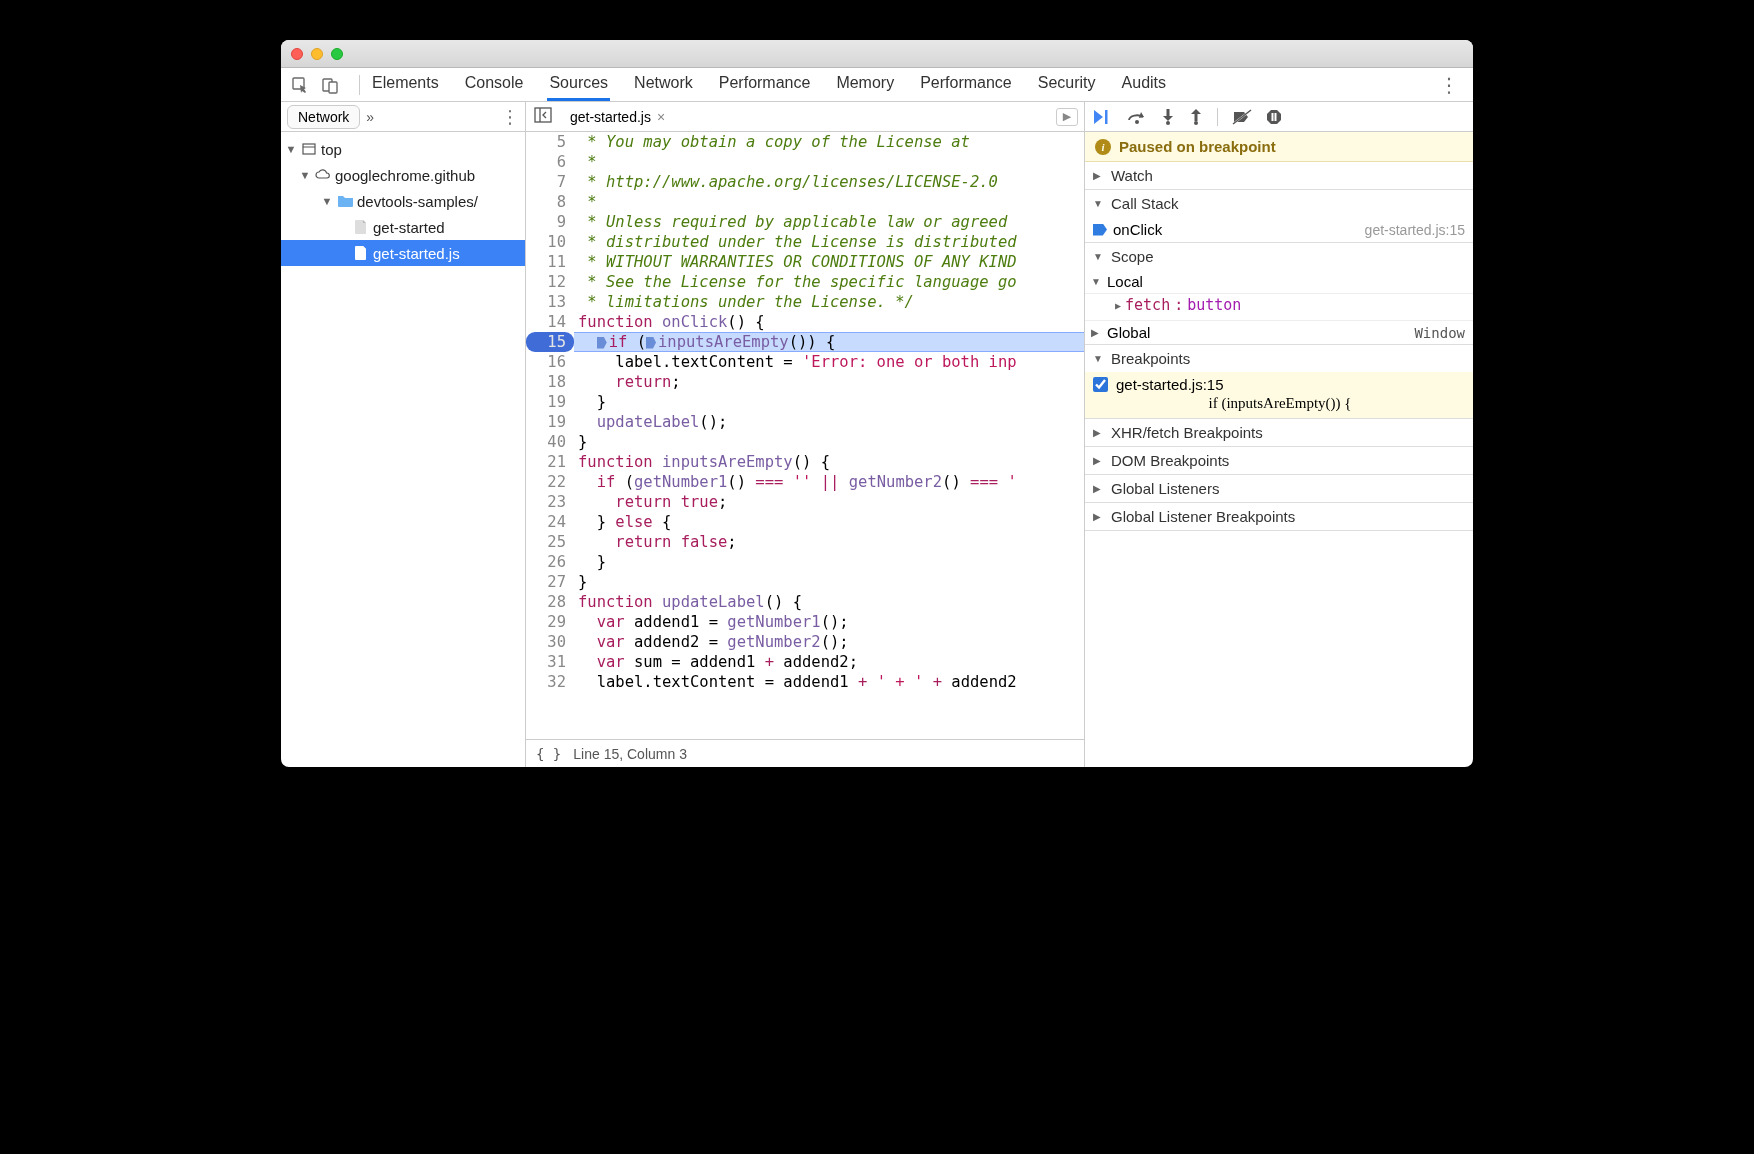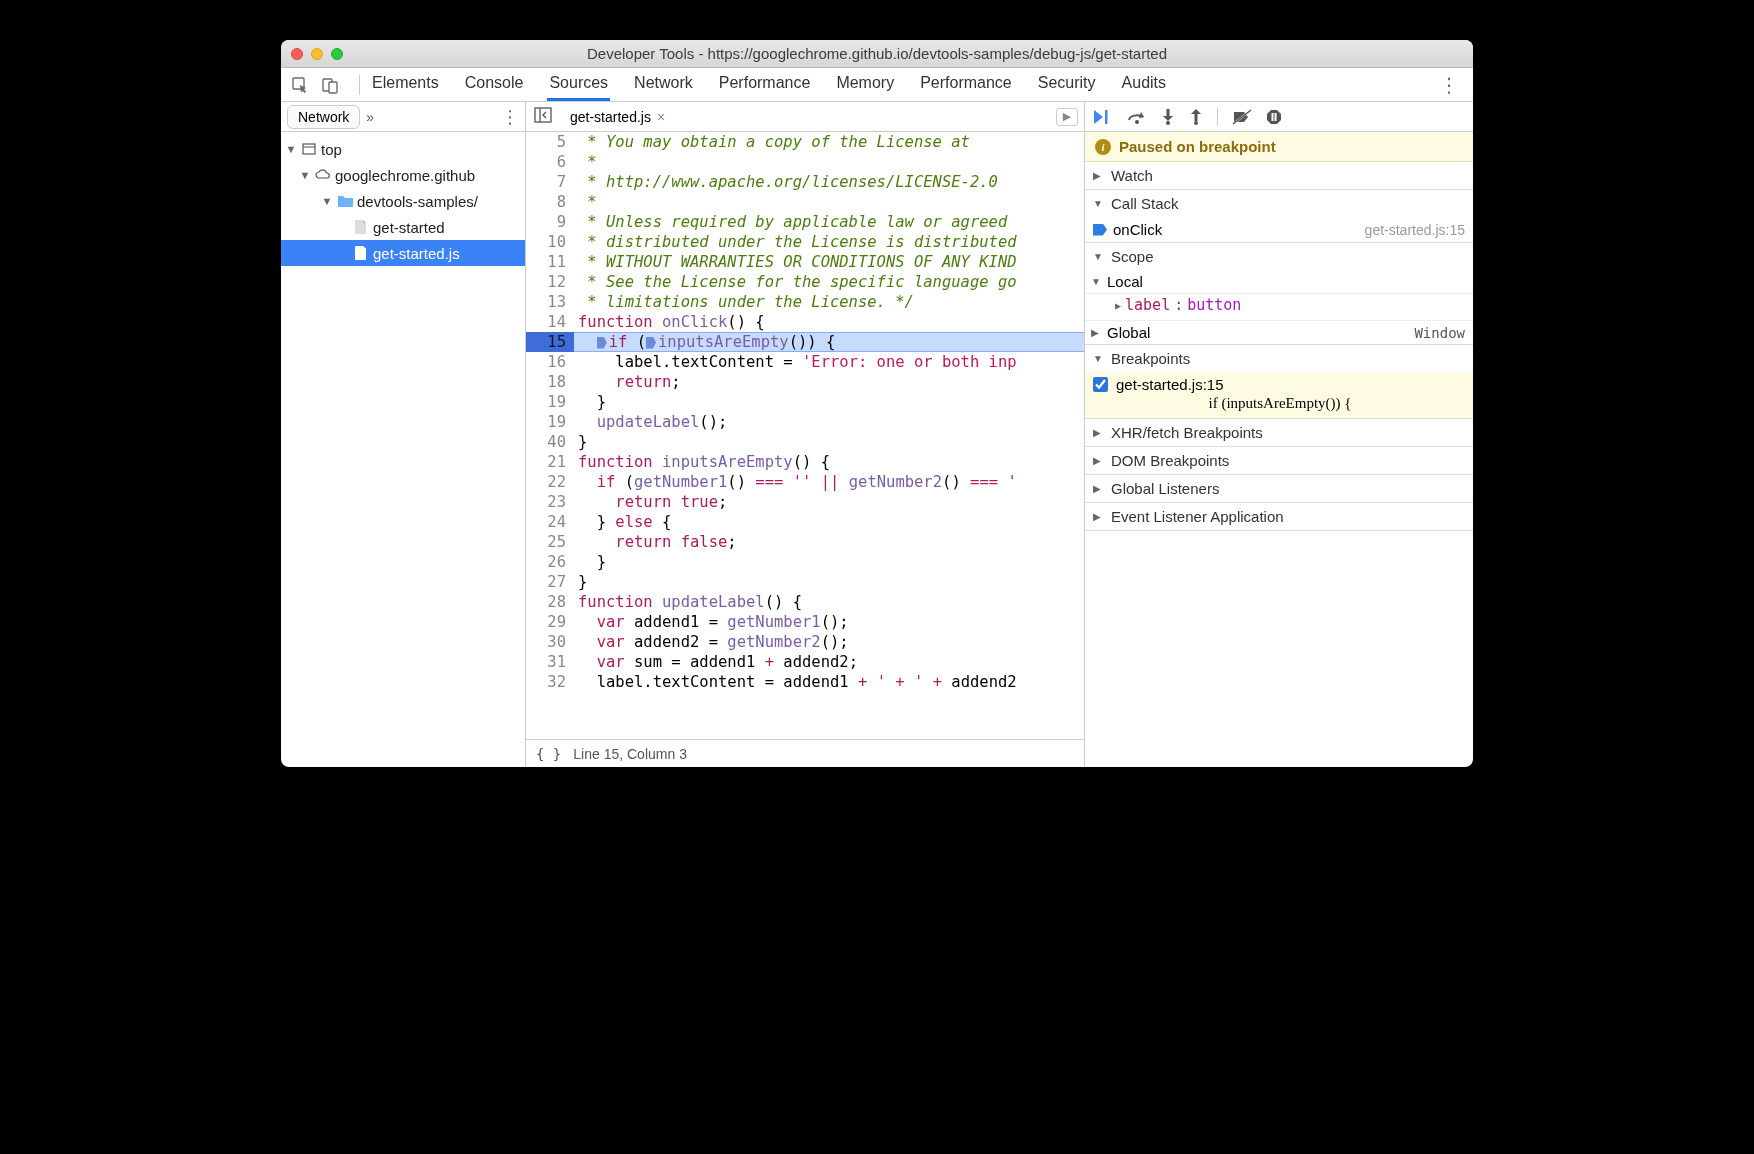--- a/index.html
+++ b/index.html
@@ -73,21 +73,21 @@
   
   .editor { flex:1; display:flex; flex-direction:column; border-right:1px solid #ccc; min-width:0;}
   .ed-tabs { height:30px; border-bottom:1px solid #ccc; display:flex; align-items:center; padding:0 6px; gap:10px;}
   .ed-tabs .navicon { color:#555; padding:2px;}
   .file-tab { display:flex; align-items:center; gap:6px; font-size:14px; padding:4px 6px;}
   .file-tab .close { color:#888; }
   .ed-tabs .play { margin-left:auto; border:1px solid #ccc; width:22px; height:18px; display:flex;align-items:center;justify-content:center; border-radius:3px; color:#888; font-size:11px;}
   .code-area { flex:1; display:flex; font-family: Menlo, Consolas, monospace; font-size:15.5px; overflow:hidden; line-height:20px;}
   .gutter { width:48px; text-align:right; padding-right:8px; color:#888; background:#fff; user-select:none;}
   .gutter div { height:20px; }
-  .gutter .cur { background:#3f6cd6; color:#0f172a; border-radius:0; padding-right:8px; margin-right:-8px;}
+  .gutter .cur { background:#3f6cd6; color:#e5e5e5; border-radius:9px; padding-right:8px; margin-right:-8px;}
   .code { flex:1; white-space:pre; overflow:hidden; color:#000;}
   .code div { height:20px; padding-left:4px;}
   .code .hl { background:#c7dbff; position:relative;}
   .code .hl::before { content:""; position:absolute; inset:0; border-top:1px solid #88aaff; border-bottom:1px solid #88aaff; pointer-events:none;}
   .c-com { color:#4d7c0f; font-style:italic;}
   .c-kw  { color:#a71d5d;}
   .c-fn  { color:#795da3;}
   .c-str { color:#be185d;}
   .c-op  { color:#a71d5d;}
   .stepmark { display:inline-block; width:10px; height:12px; background:#6a8dd8; clip-path: polygon(0 0,70% 0,100% 50%,70% 100%,0 100%); vertical-align:middle; margin-right:2px;}
@@ -123,21 +123,20 @@
 <body>
 
 <div class="window">
 
   <div class="titlebar">
     <div class="traffic">
       <span class="t-close"></span>
       <span class="t-min"></span>
       <span class="t-max"></span>
     </div>
-    <div class="titletext">Developer Tools - https://googlechrome.github.io/devtools-samples/debug-js/get-started</div>
   </div>
 
   <div class="toolbar">
     <div class="ticon">
       <svg width="18" height="18" viewBox="0 0 18 18" fill="none" stroke="currentColor" stroke-width="1.4">
           <rect x="2" y="2" width="11" height="11" rx="1"></rect>
           <path d="M9 9 l6 3 -2 1 2 3 -1 1 -3-2 -1 2 z" fill="currentColor" stroke="none"></path>
         </svg>
     </div>
     <div class="ticon">
@@ -345,21 +344,21 @@
         <div class="sect-h">
             <span class="tri">▼</span>
             <span>Scope</span>
           </div>
         <div class="scope-sub top">
             <span class="tri">▼</span>
             <span>Local</span>
           </div>
         <div class="scope-var">
           <span class="tri">▶</span>
-          <span class="vk">label</span>
+          <span class="vk">fetch</span>
             <span class="vk">:</span>
           <span class="vv">button</span>
         </div>
         <div class="scope-sub">
           <span class="tri">▶</span>
             <span>Global</span>
           <span class="val">Window</span>
         </div>
       </div>
 
@@ -391,19 +390,19 @@
       </div>
       <div class="sect">
         <div class="sect-h">
             <span class="tri">▶</span>
             <span>Global Listeners</span>
           </div>
       </div>
       <div class="sect">
         <div class="sect-h">
             <span class="tri">▶</span>
-            <span>Event Listener Application</span>
+            <span>Global Listener Breakpoints</span>
           </div>
       </div>
     </div>
 
   </div>
 </div>
 
 </body></html>

